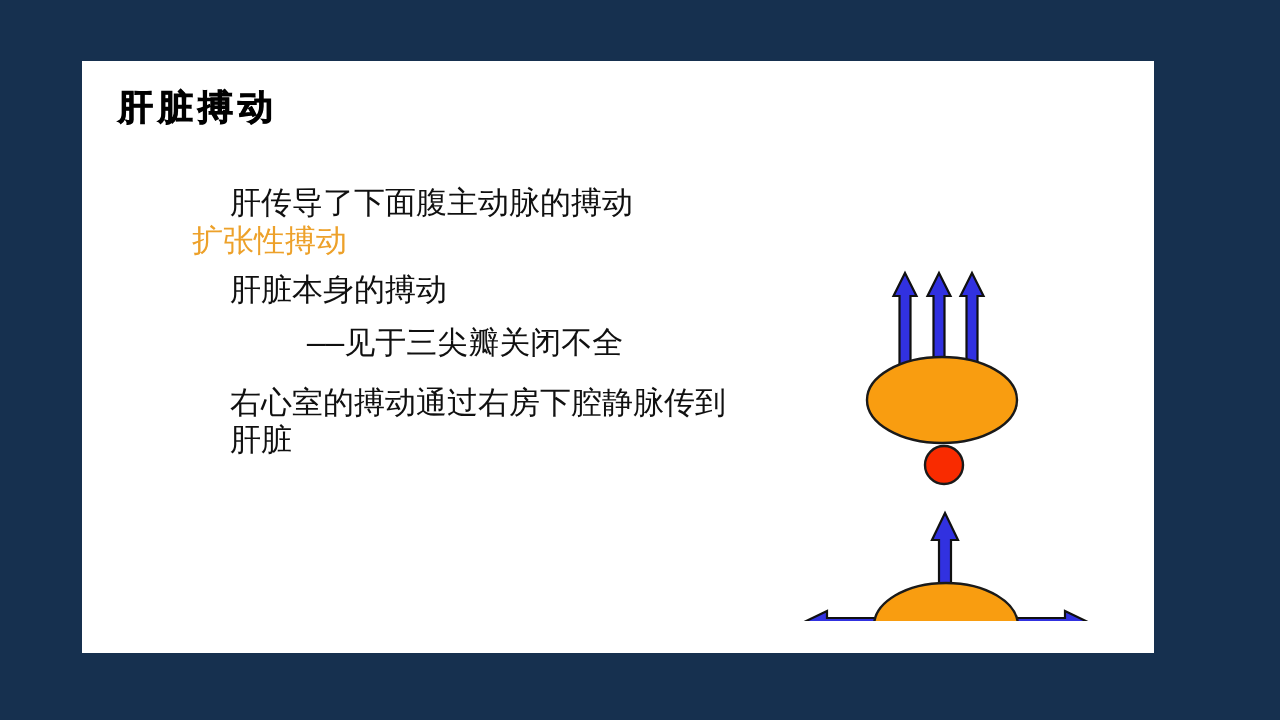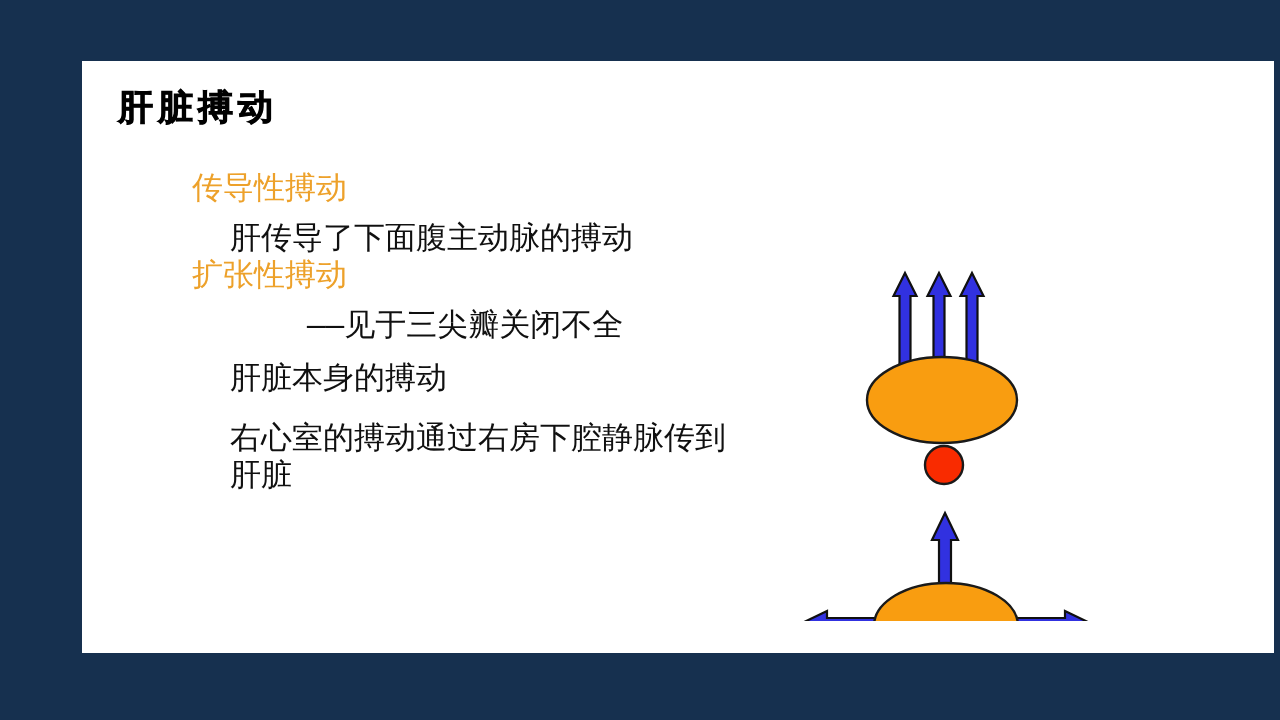--- a/index.html
+++ b/index.html
@@ -17,21 +17,21 @@
     position: relative;
     width: 1280px;
     height: 720px;
     background: #16304f;
   }
 
   #slide-card {
     position: absolute;
     left: 82px;
     top: 61px;
-    width: 1192px;
+    width: 1072px;
     height: 592px;
     background: #ffffff;
   }
 
   
   #slide-title {
     position: absolute;
     left: 36px;
     top: 27px;
     font-size: 35px;
@@ -95,29 +95,28 @@
 </head>
 <body>
 
 <div id="slide-root">
   <div id="slide-card">
 
     <div id="slide-title">肝脏搏动</div>
 
     <div id="body-text">
 
-      <p class="heading-line">传导性搏动</p>
 
       <p class="body-line indent-1 gap-sm">肝传导了下面腹主动脉的搏动</p>
 
       <p class="heading-line gap-md">扩张性搏动</p>
 
+      <p class="body-line indent-1 gap-sm">肝脏本身的搏动</p>
+
       <p class="body-line indent-2 gap-sm">——见于三尖瓣关闭不全</p>
-
-      <p class="body-line indent-1 gap-sm">肝脏本身的搏动</p>
 
       <p class="body-line indent-1 gap-lg wrap-block">右心室的搏动通过右房下腔静脉传到肝脏</p>
 
     </div>
 
     <div id="diagram">
       <svg width="470" height="430" viewBox="0 0 470 430" xmlns="http://www.w3.org/2000/svg">
 
         <g>
 

